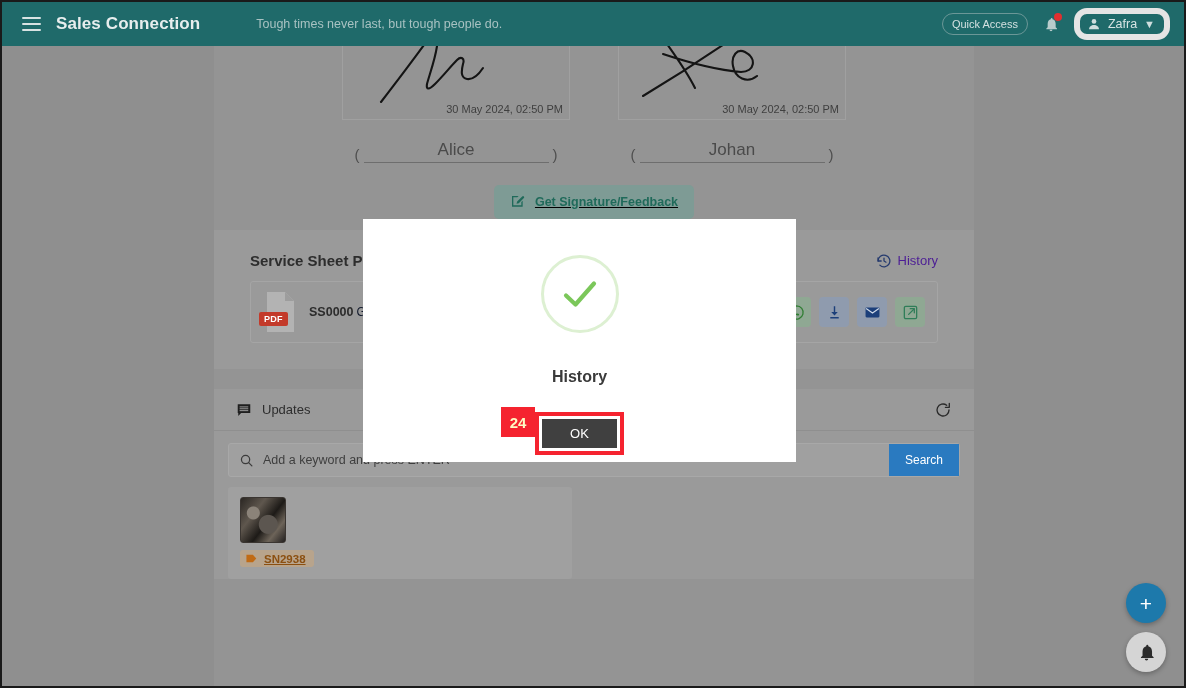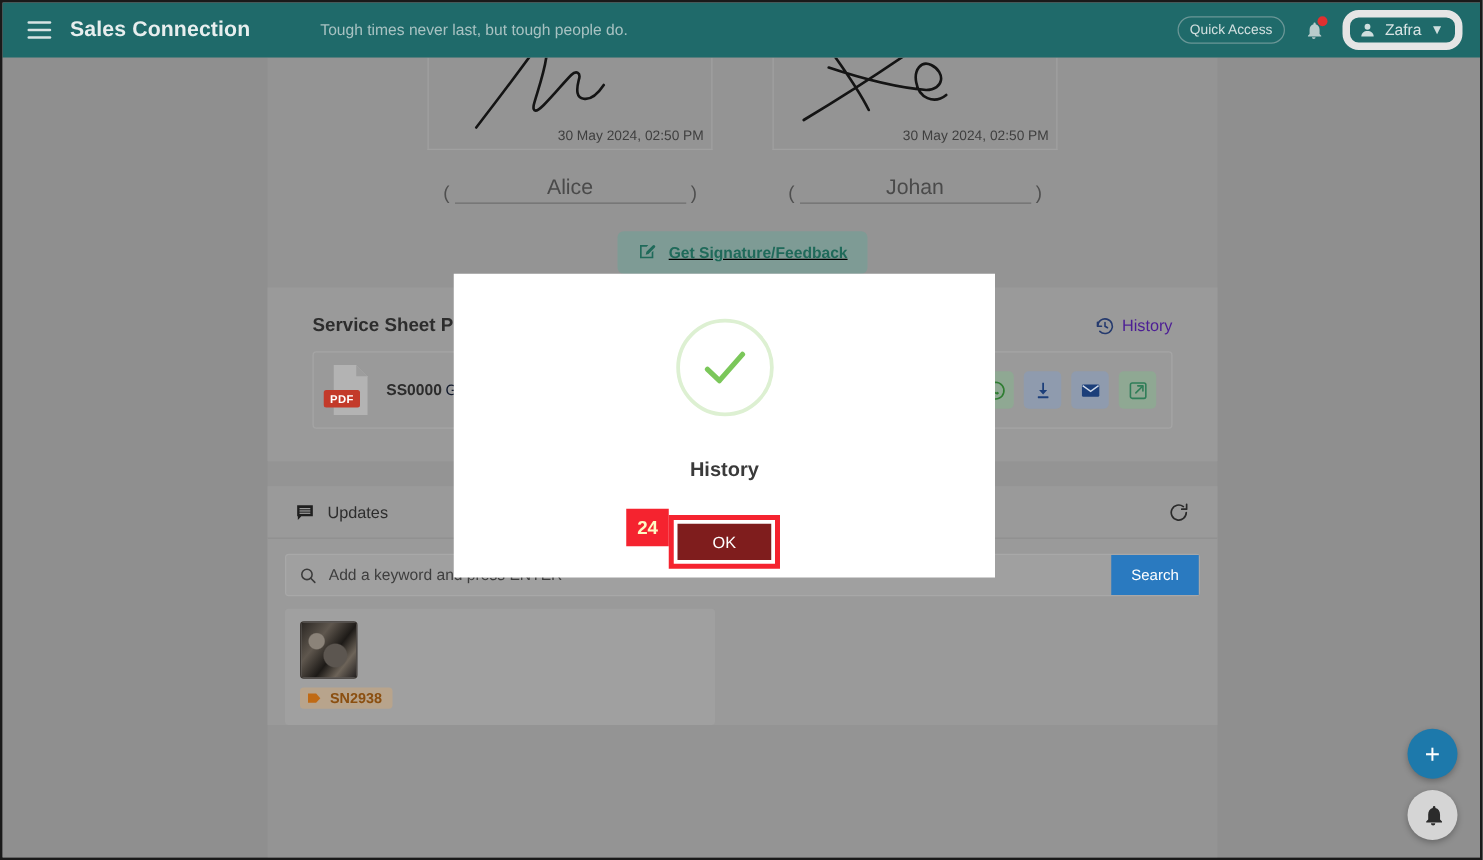--- a/index.html
+++ b/index.html
@@ -330,21 +330,21 @@
   }
   .sn-tag {
     margin-top: 7px;
     display: inline-flex;
     align-items: center;
     gap: 6px;
     background: #b8a48c;
     border-radius: 3px;
     padding: 2px 8px 2px 5px;
   }
-  .sn-tag-label { font-size: 11.5px; color: #8b4f10; font-weight: bold; }
+  .sn-tag-label { font-size: 11.5px; color: #8b4f10; font-weight: bold; text-decoration: underline; }
 
   
   .fab {
     position: absolute;
     right: 18px;
     width: 40px; height: 40px;
     border-radius: 50%;
     display: flex; align-items: center; justify-content: center;
     cursor: pointer;
     box-shadow: 0 2px 5px rgba(0,0,0,.28);
@@ -398,21 +398,21 @@
     align-items: center;
     justify-content: center;
     z-index: 2;
   }
   .ok-outline {
     border: 4px solid #f5232f;
     padding: 3px;
     background: #ffffff;
   }
   .ok-button {
-    background: #7f1d1d;
+    background: #404040;
     color: #ffffff;
     border: none;
     font-size: 13px;
     padding: 7px 28px;
     cursor: pointer;
     font-family: "Liberation Sans", sans-serif;
   }
 </style>
 </head>
 <body>

